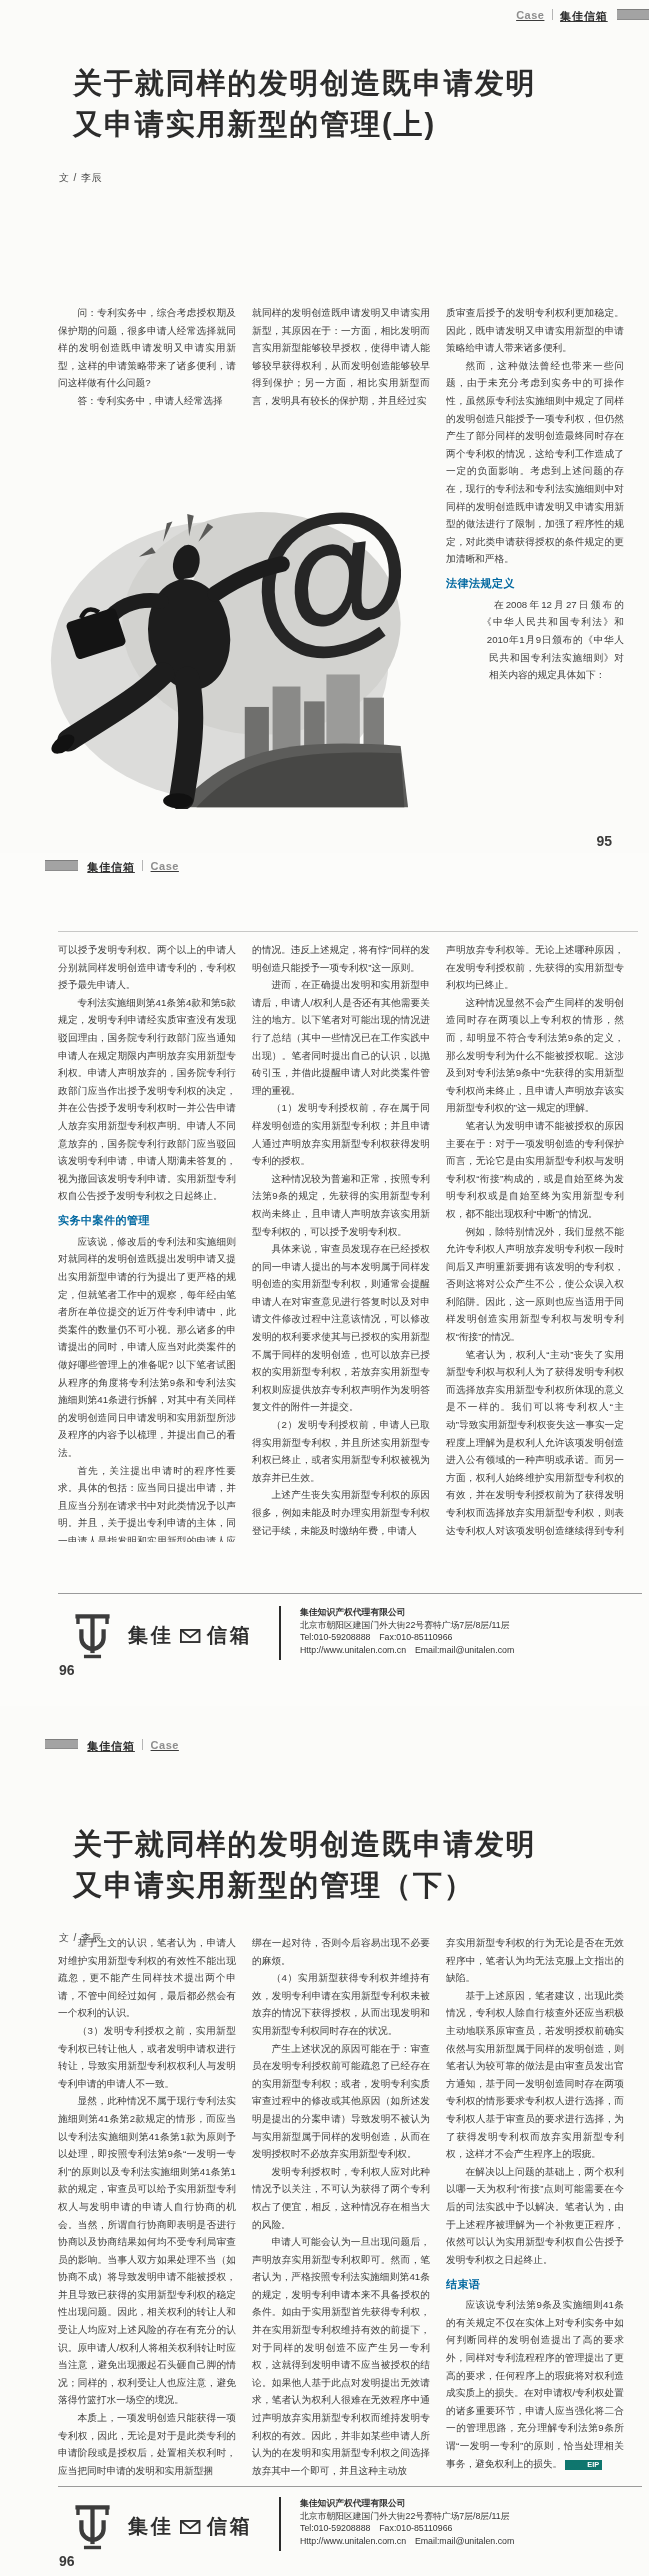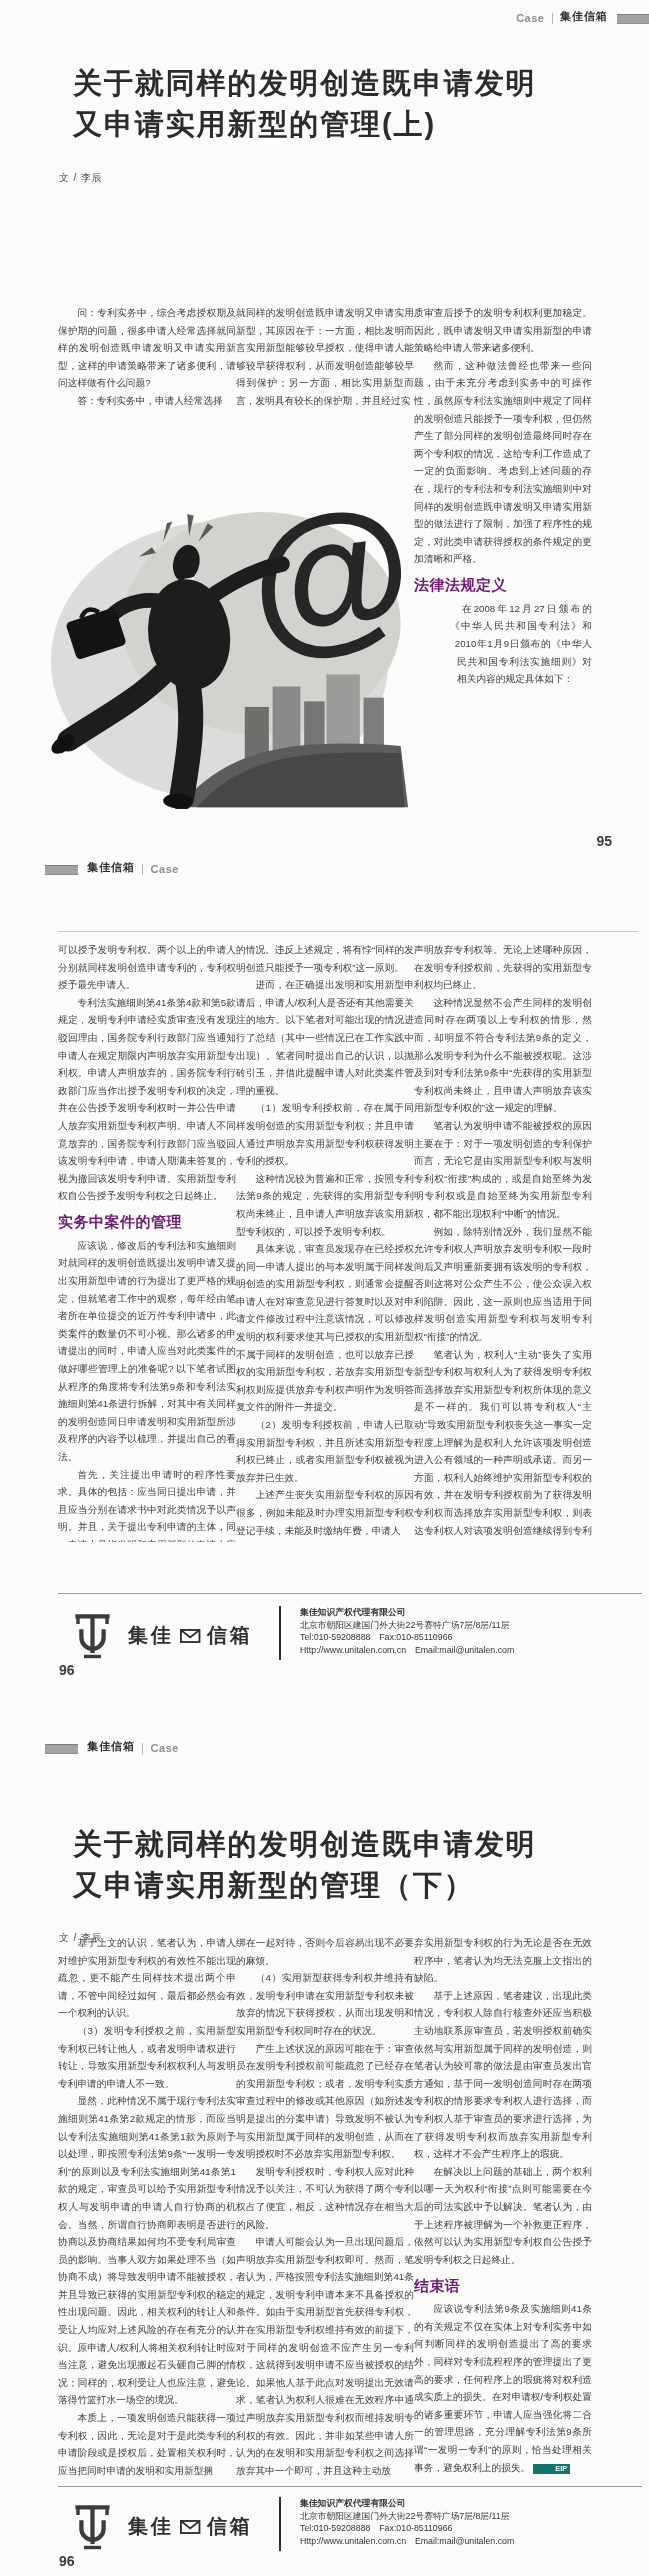--- a/index.html
+++ b/index.html
@@ -4,46 +4,46 @@
 <style>
   html,body{margin:0;padding:0;background:#e9e9e7;}
   .sheet{position:relative;width:649px;height:2576px;background:#fbfbf9;margin:0 auto;
          font-family:"Liberation Sans",sans-serif;color:#3b3b3b;overflow:hidden;}
   .page{position:absolute;left:0;width:649px;}
   #page95{top:0;height:853px;}
   #page96a{top:853px;height:853px;background:#fcfcfa;}
   #page96b{top:1707px;height:869px;background:#fbfbf9;}
 
   
-  .hdr{position:absolute;display:flex;align-items:flex-end;font-size:11px;font-weight:bold;}
+  .hdr{position:absolute;display:flex;align-items:flex-start;font-size:11px;font-weight:bold;text-decoration:underline;}
   .hdr-en{color:#8d8d8d;letter-spacing:0.5px;}
   .hdr-cn{color:#2e2e2e;letter-spacing:0.9px;}
   .hdr-sep{display:inline-block;width:0.9px;height:11px;background:#b5b5b5;margin:0 7.4px;}
   .hdr-bar{display:inline-block;width:33px;height:8.3px;background:#a3a3a3;border-top:0.9px solid #7e7e7e;border-bottom:0.9px solid #8c8c8c;}
   #hdr1{top:9.3px;right:0;}
   #hdr1 .hdr-bar{margin-left:9.3px;width:32px;}
   #hdr2{top:7.4px;left:45px;}
   #hdr3{top:32px;left:45px;}
   .hdr .hdr-bar.first{margin-right:9.3px;}
 
   
   .title{position:absolute;left:58px;margin:15px;font-size:29px;line-height:41px;font-weight:bold;
          color:#2c2c2c;letter-spacing:1.9px;font-family:"Liberation Sans",sans-serif;}
   #title1{top:48px;}
   #title3{top:102px;}
   .byline{position:absolute;left:59px;font-size:10px;color:#4a4a4a;letter-spacing:0.9px;}
   #byline1{top:171px;}
   #byline3{top:224px;}
 
   
-  .cols{position:absolute;left:58px;display:flex;}
+  .cols{position:absolute;left:58px;display:flex;gap:16px;}
   .col{width:178px;overflow:hidden;}
   .col p{margin:0;font-size:9.7px;line-height:17.6px;text-align:justify;text-indent:2em;color:#3c3c3c;}
   .col p.noind{text-indent:0;}
-  .colhead{margin:8.3px 0 4.6px 0;font-size:15px;font-weight:bold;color:#701a75;letter-spacing:0.5px;}
+  .colhead{margin:8.3px 0 4.6px 0;font-size:11px;font-weight:bold;color:#0369a1;letter-spacing:0.5px;}
   #cols1{top:304px;}
   #cols1 .c1,#cols1 .c2{height:184px;}
   #cols1 .c3{height:508px;}
   #cols2{top:88px;}
   #cols2 .col{height:601px;}
   #cols3{top:227px;}
   #cols3 .col{height:545px;}
   .toprule{position:absolute;left:58px;right:11px;height:0.9px;background:#c8c8c6;}
   #rule2{top:78px;}
 

